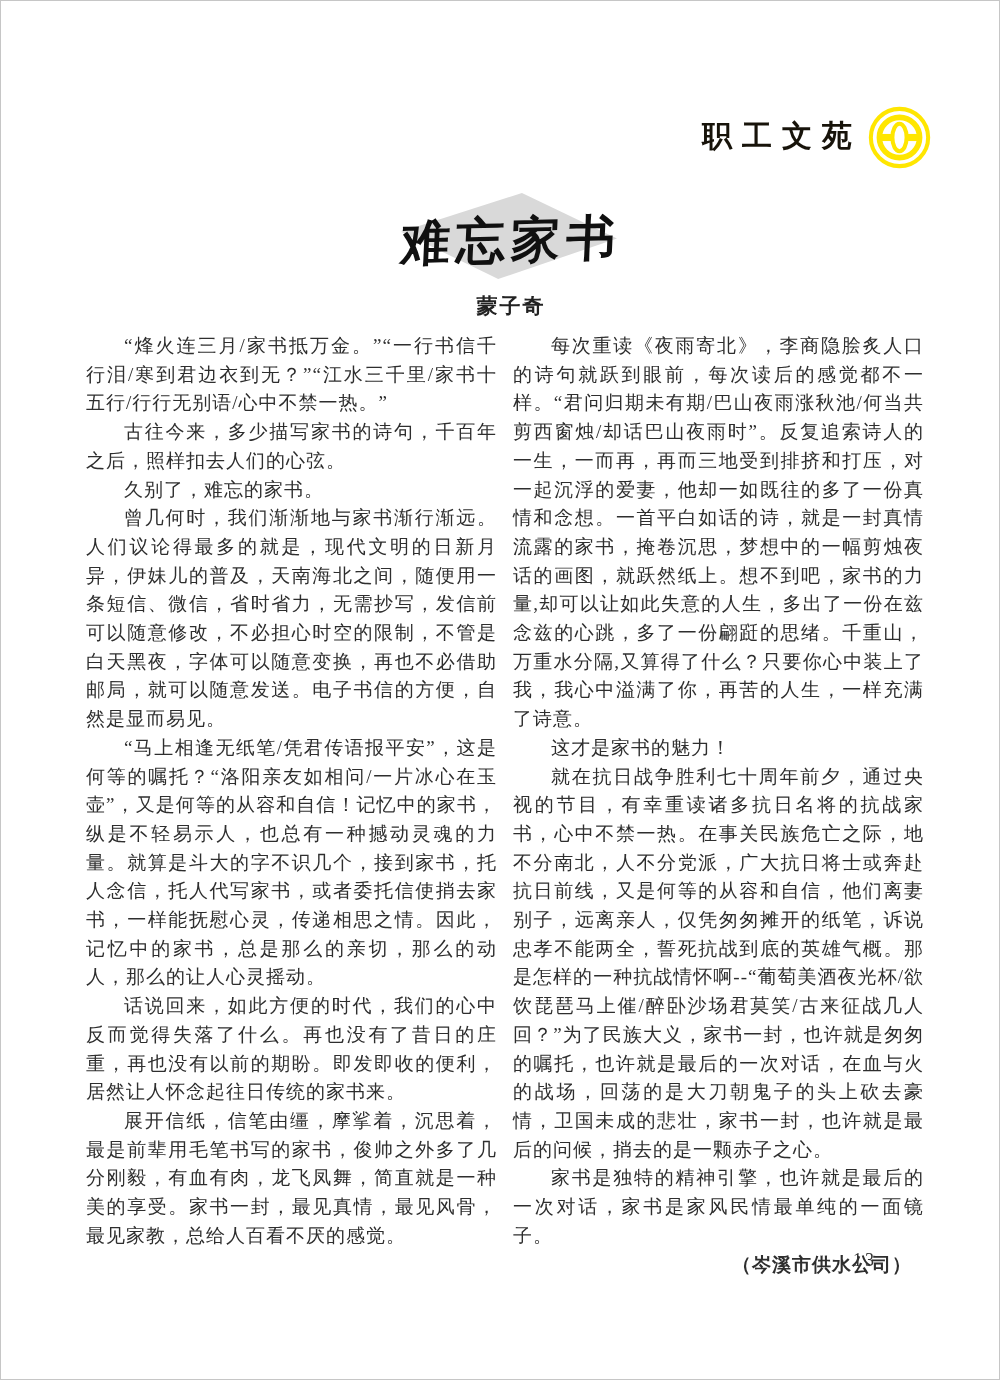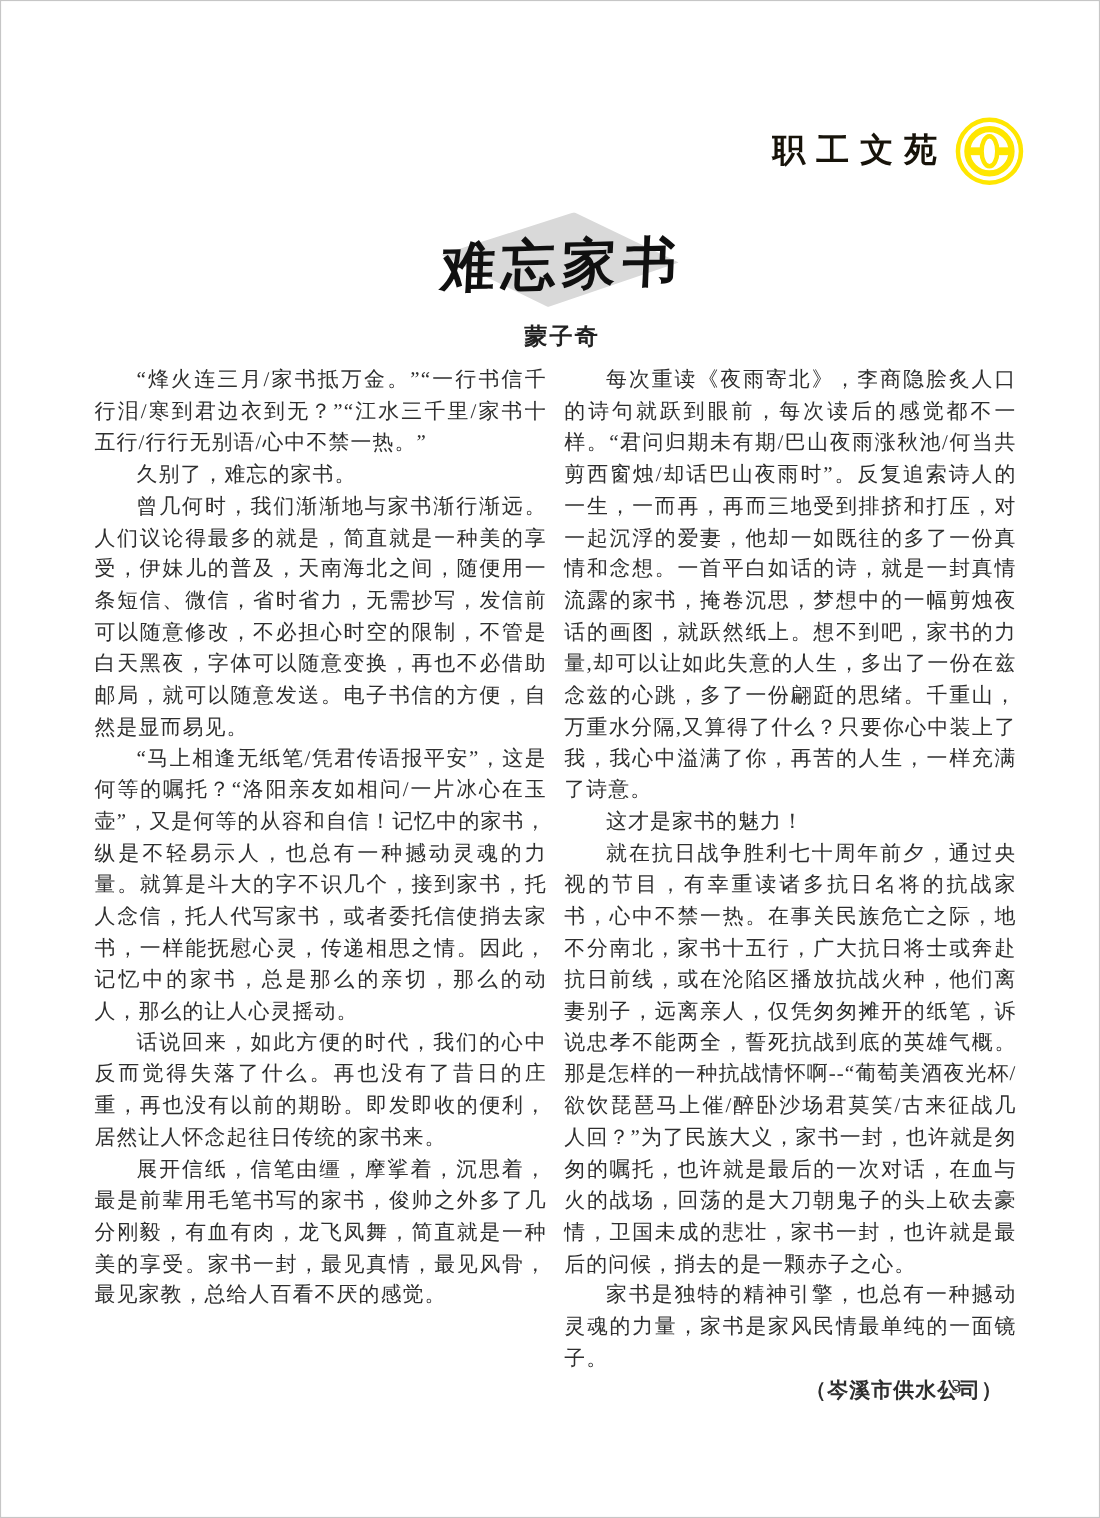--- a/index.html
+++ b/index.html
@@ -128,30 +128,31 @@
     </span>
   </div>
 
   <div class="diamond"></div>
   <div class="article-title">难忘家书</div>
   <div class="article-author">蒙子奇</div>
 
   <div class="columns">
     <div class="col">
       <p>“烽火连三月/家书抵万金。”“一行书信千行泪/寒到君边衣到无？”“江水三千里/家书十五行/行行无别语/心中不禁一热。”</p>
+      <p>古往今来，多少描写家书的诗句，千百年之后，照样扣去人们的心弦。</p>
       <p>久别了，难忘的家书。</p>
-      <p>曾几何时，我们渐渐地与家书渐行渐远。人们议论得最多的就是，简直就是一种美的享受，伊妹儿的普及，天南海北之间，随便用一条短信、微信，省时省力，无需抄写，发信前可以随意修改，不必担心时空的限制，不管是白天黑夜，字体可以随意变换，再也不必借助邮局，就可以随意发送。电子书信的方便，自然是显而易见。</p>
+      <p>曾几何时，我们渐渐地与家书渐行渐远。人们议论得最多的就是，现代文明的日新月异，伊妹儿的普及，天南海北之间，随便用一条短信、微信，省时省力，无需抄写，发信前可以随意修改，不必担心时空的限制，不管是白天黑夜，字体可以随意变换，再也不必借助邮局，就可以随意发送。电子书信的方便，自然是显而易见。</p>
       <p>“马上相逢无纸笔/凭君传语报平安”，这是何等的嘱托？“洛阳亲友如相问/一片冰心在玉壶”，又是何等的从容和自信！记忆中的家书，纵是不轻易示人，也总有一种撼动灵魂的力量。就算是斗大的字不识几个，接到家书，托人念信，托人代写家书，或者委托信使捎去家书，一样能抚慰心灵，传递相思之情。因此，记忆中的家书，总是那么的亲切，那么的动人，那么的让人心灵摇动。</p>
       <p>话说回来，如此方便的时代，我们的心中反而觉得失落了什么。再也没有了昔日的庄重，再也没有以前的期盼。即发即收的便利，居然让人怀念起往日传统的家书来。</p>
       <p>展开信纸，信笔由缰，摩挲着，沉思着，最是前辈用毛笔书写的家书，俊帅之外多了几分刚毅，有血有肉，龙飞凤舞，简直就是一种美的享受。家书一封，最见真情，最见风骨，最见家教，总给人百看不厌的感觉。</p>
     </div>
     <div class="col">
       <p>每次重读《夜雨寄北》，李商隐脍炙人口的诗句就跃到眼前，每次读后的感觉都不一样。“君问归期未有期/巴山夜雨涨秋池/何当共剪西窗烛/却话巴山夜雨时”。反复追索诗人的一生，一而再，再而三地受到排挤和打压，对一起沉浮的爱妻，他却一如既往的多了一份真情和念想。一首平白如话的诗，就是一封真情流露的家书，掩卷沉思，梦想中的一幅剪烛夜话的画图，就跃然纸上。想不到吧，家书的力量,却可以让如此失意的人生，多出了一份在兹念兹的心跳，多了一份翩跹的思绪。千重山，万重水分隔,又算得了什么？只要你心中装上了我，我心中溢满了你，再苦的人生，一样充满了诗意。</p>
       <p>这才是家书的魅力！</p>
-      <p>就在抗日战争胜利七十周年前夕，通过央视的节目，有幸重读诸多抗日名将的抗战家书，心中不禁一热。在事关民族危亡之际，地不分南北，家书十五行，广大抗日将士或奔赴抗日前线，或在沦陷区播放抗战火种，他们离妻别子，远离亲人，仅凭匆匆摊开的纸笔，诉说忠孝不能两全，誓死抗战到底的英雄气概。那是怎样的一种抗战情怀啊--“葡萄美酒夜光杯/欲饮琵琶马上催/醉卧沙场君莫笑/古来征战几人回？”为了民族大义，家书一封，也许就是匆匆的嘱托，也许就是最后的一次对话，在血与火的战场，回荡的是大刀朝鬼子的头上砍去豪情，卫国未成的悲壮，家书一封，也许就是最后的问候，捎去的是一颗赤子之心。</p>
-      <p>家书是独特的精神引擎，也总有一种撼动灵魂的力量，家书是家风民情最单纯的一面镜子。</p>
+      <p>就在抗日战争胜利七十周年前夕，通过央视的节目，有幸重读诸多抗日名将的抗战家书，心中不禁一热。在事关民族危亡之际，地不分南北，人不分党派，广大抗日将士或奔赴抗日前线，又是何等的从容和自信，他们离妻别子，远离亲人，仅凭匆匆摊开的纸笔，诉说忠孝不能两全，誓死抗战到底的英雄气概。那是怎样的一种抗战情怀啊--“葡萄美酒夜光杯/欲饮琵琶马上催/醉卧沙场君莫笑/古来征战几人回？”为了民族大义，家书一封，也许就是匆匆的嘱托，也许就是最后的一次对话，在血与火的战场，回荡的是大刀朝鬼子的头上砍去豪情，卫国未成的悲壮，家书一封，也许就是最后的问候，捎去的是一颗赤子之心。</p>
+      <p>家书是独特的精神引擎，也许就是最后的一次对话，家书是家风民情最单纯的一面镜子。</p>
       <p class="sig">（岑溪市供水公司）</p>
     </div>
   </div>
 
   <div class="page-number">13</div>
 
 </div>
 
 </body></html>

